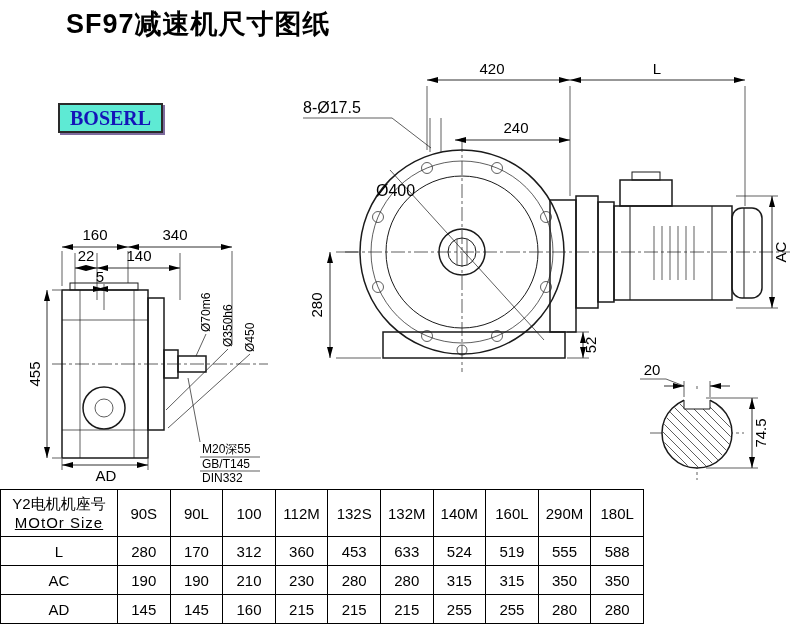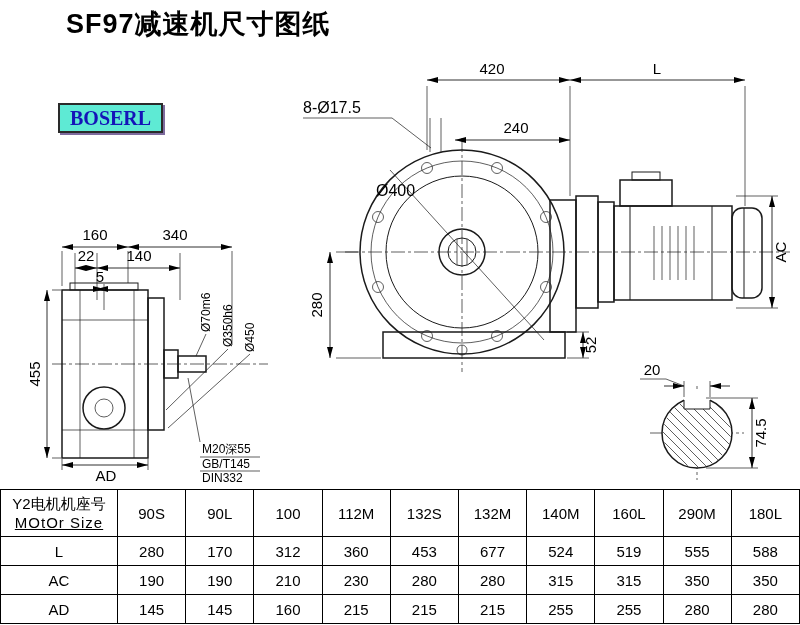--- a/index.html
+++ b/index.html
@@ -11,21 +11,21 @@
         font-size:20px;font-weight:bold;padding:0 10px;line-height:26px;background:#5eead4;margin-top:45px;}
   svg.drawing{position:absolute;left:0;top:0;}
   svg .o{fill:none;stroke:#1a1a1a;stroke-width:1.5;}
   svg .m{fill:none;stroke:#1a1a1a;stroke-width:1;}
   svg .t{fill:none;stroke:#1a1a1a;stroke-width:0.7;}
   svg .c{fill:none;stroke:#1a1a1a;stroke-width:0.7;stroke-dasharray:14 3 3 3;}
   svg .d{fill:none;stroke:#1a1a1a;stroke-width:0.9;}
   svg text{fill:#000;font-family:"Liberation Sans",sans-serif;font-size:15px;}
   svg text.sm{font-size:12px;}
   svg text.lg{font-size:16px;}
-  table.spec{position:absolute;left:0;top:489px;width:800px;border-collapse:collapse;
+  table.spec{position:absolute;left:0;top:489px;width:644px;border-collapse:collapse;
              table-layout:fixed;font-size:15px;text-align:center;background:#fff;}
   table.spec td{border:1px solid #000;padding:0;height:28px;}
   table.spec tr.hdr td{height:46px;}
   table.spec td.first{width:116px;}
   .hdr-l2{text-decoration:underline;letter-spacing:1px;text-align:center;}
 </style>
 </head>
 <body>
 
 <div class="page">
@@ -240,21 +240,21 @@
       <td>290M</td>
       <td>180L</td>
     </tr>
     <tr>
       <td class="first">L</td>
       <td>280</td>
       <td>170</td>
       <td>312</td>
       <td>360</td>
       <td>453</td>
-      <td>677</td>
+      <td>633</td>
       <td>524</td>
       <td>519</td>
       <td>555</td>
       <td>588</td>
     </tr>
     <tr>
       <td class="first">AC</td>
       <td>190</td>
       <td>190</td>
       <td>210</td>

